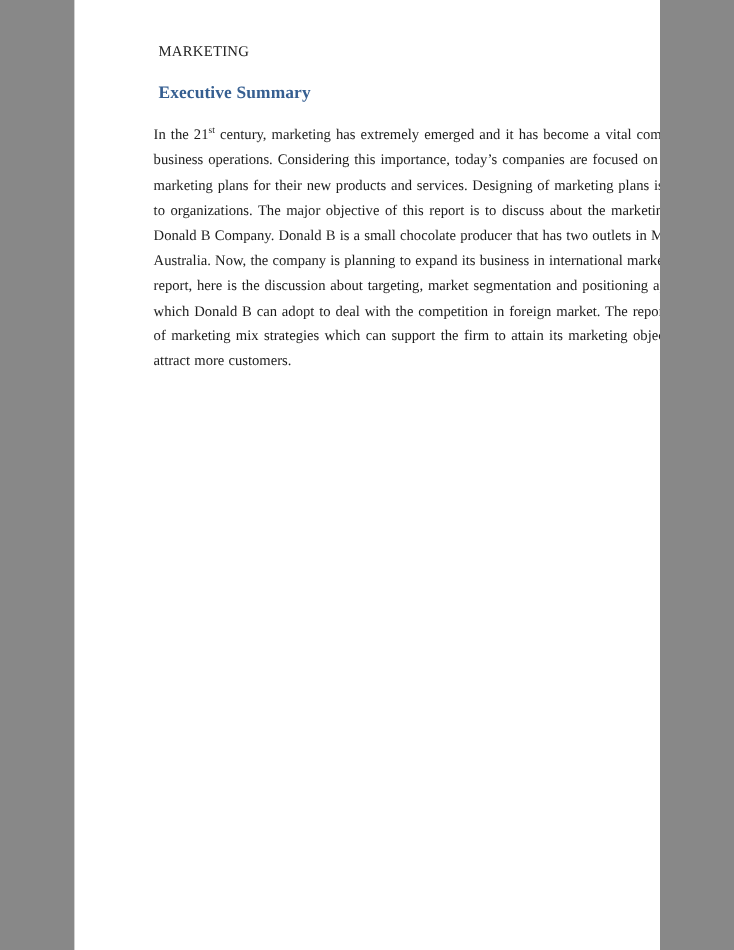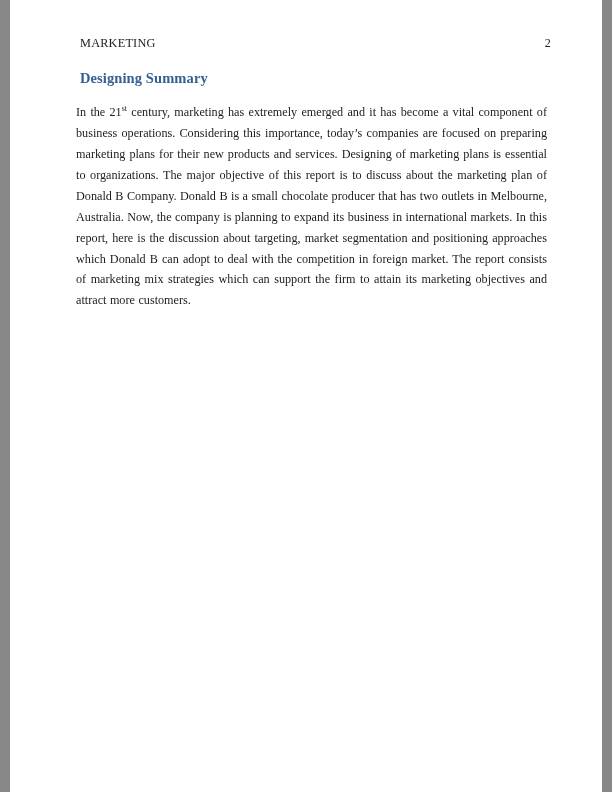--- a/index.html
+++ b/index.html
@@ -2,21 +2,21 @@
 <html><head>
 <meta charset="utf-8">
 <style>
   html, body {
     margin: 0;
     padding: 0;
     background: #888;
   }
   .page {
     position: relative;
-    width: 592px;
+    width: 488px;
     height: 792px;
     margin: 0 auto;
     background: #ffffff;
     font-family: "Liberation Serif", "DejaVu Serif", serif;
     color: #1c1c1c;
     overflow: hidden;
     box-sizing: border-box;
   }
   .header-row {
     position: absolute;
@@ -68,17 +68,17 @@
 </head>
 <body>
 
 <div class="page">
 
   <div class="header-row">
     <span class="header-title">MARKETING</span>
     <span class="page-number">2</span>
   </div>
 
-  <div class="section-heading">Designing Summary</div>
+  <div class="section-heading">Executive Summary</div>
 
   <p class="body-paragraph"><span>In the 21</span><sup>st</sup><span> century, marketing has extremely emerged and it has become a vital component of business operations. Considering this importance, today’s companies are focused on preparing marketing plans for their new products and services. Designing of marketing plans is essential to organizations. The major objective of this report is to discuss about the marketing plan of Donald B Company. Donald B is a small chocolate producer that has two outlets in Melbourne, Australia. Now, the company is planning to expand its business in international markets. In this report, here is the discussion about targeting, market segmentation and positioning approaches which Donald B can adopt to deal with the competition in foreign market. The report consists of marketing mix strategies which can support the firm to attain its marketing objectives and attract more customers.</span></p>
 
 </div>
 
 </body></html>

